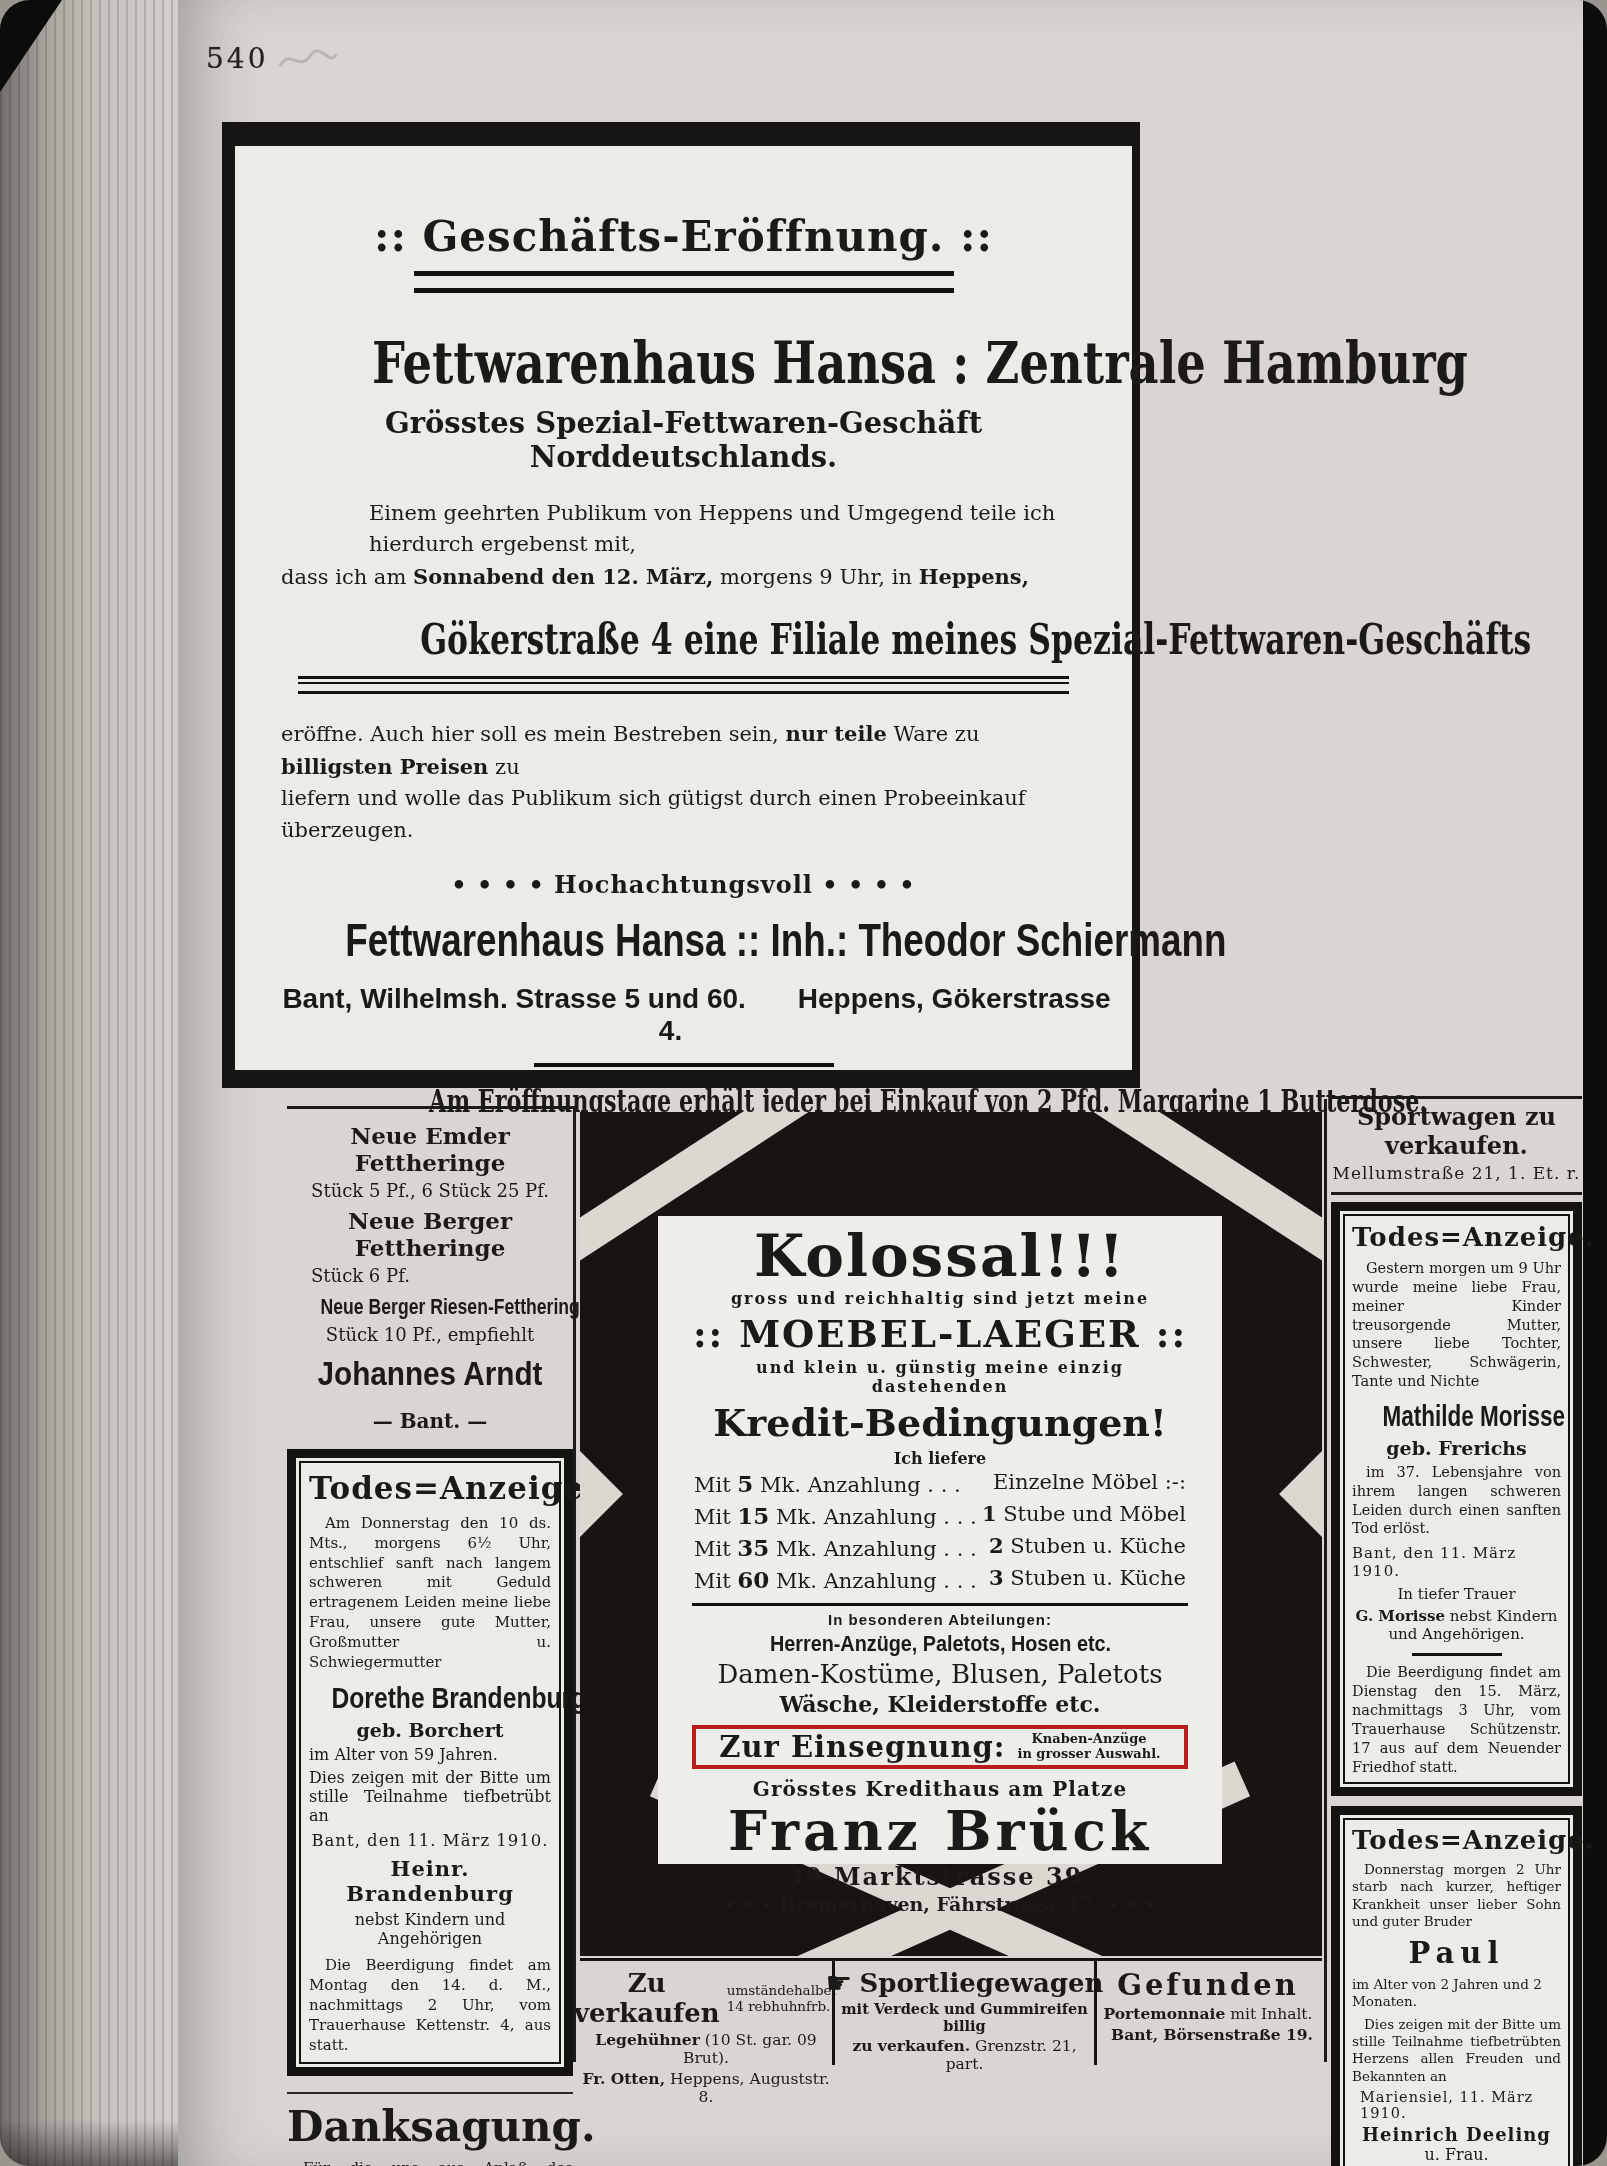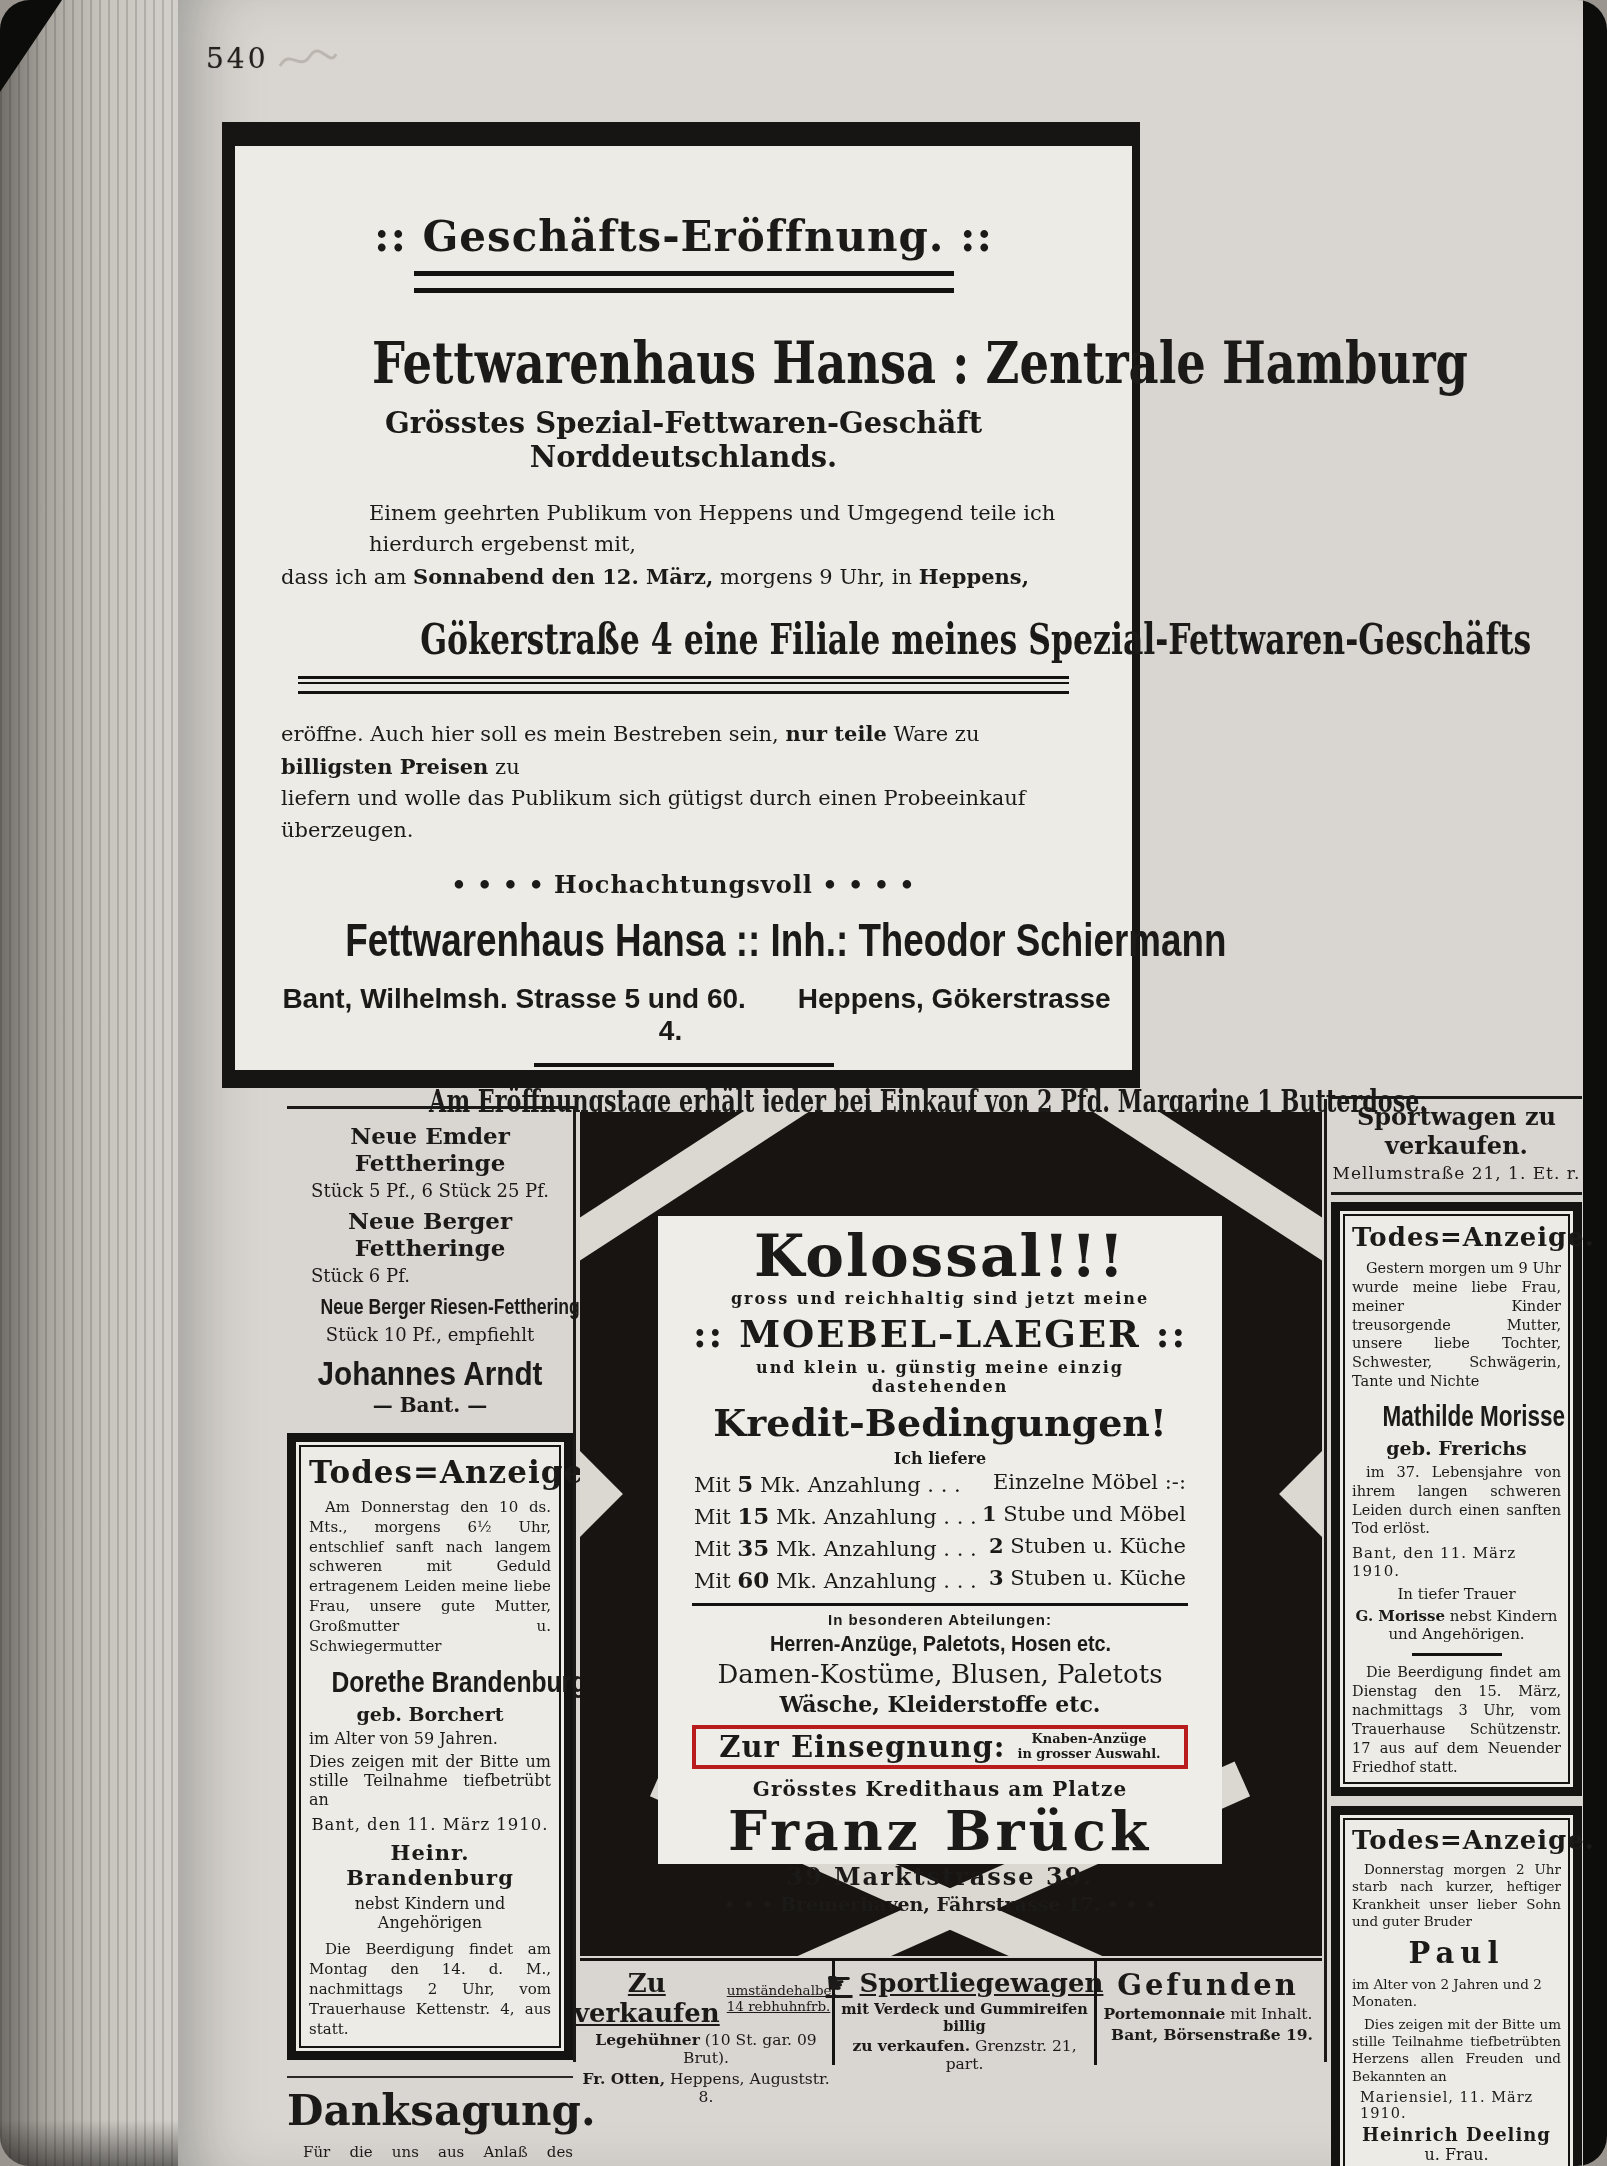--- a/index.html
+++ b/index.html
@@ -41,21 +41,21 @@
   
   .hline{position:absolute;background:#1b1a18;}
   .c{text-align:center;} .j{text-align:justify;} .b{font-weight:bold;}
   .obox{position:relative;border:9px solid #141312;background:#edebe6;padding:12px 13px;box-sizing:border-box;}
   .obox::before{content:"";position:absolute;inset:3px;border:2px solid #141312;pointer-events:none;}
   
   .col-left{position:absolute;left:287px;top:1116px;width:286px;}
   .h1f{font-size:23px;font-weight:bold;margin-top:6px;}
   .h2f{font-size:18px;margin-top:4px;}
   .arndt{font-size:33px;font-weight:bold;font-family:"Liberation Sans",sans-serif;margin-top:10px;}
-  .bant{font-size:20px;font-weight:bold;margin-top:0;}
+  .bant{font-size:20px;font-weight:bold;margin-top:16px;}
   .ob-title-l{font-size:31px;font-weight:bold;letter-spacing:1px;}
   .ob-par-l{font-size:15px;line-height:1.32;margin-top:8px;text-indent:16px;}
   .ob-name-l{font-size:29px;font-weight:bold;font-family:"Liberation Sans",sans-serif;margin-top:10px;}
   .ob-maiden{font-size:19px;font-weight:bold;margin-top:4px;}
   .ob-small{font-size:16px;margin-top:4px;}
   .ob-date{font-size:16.5px;margin-top:6px;letter-spacing:1px;}
   .ob-sig{font-size:21px;font-weight:bold;margin-top:6px;letter-spacing:1px;}
   .thanks{margin-top:16px;border-top:2px solid #2a2927;padding-top:8px;}
   .th-title{font-size:42px;font-weight:bold;}
   
@@ -81,21 +81,21 @@
   .ko-tag{font-size:20px;font-weight:bold;letter-spacing:1px;margin-top:8px;}
   .ko-brand{font-size:55px;font-weight:bold;letter-spacing:4px;line-height:1.0;margin-top:2px;}
   .ko-a1{font-size:24px;font-weight:bold;letter-spacing:2px;margin-top:4px;}
   .ko-a2{font-size:19px;font-weight:bold;margin-top:2px;}
   
   .bottom-row{position:absolute;left:580px;top:1958px;width:742px;height:104px;display:flex;
     border-top:3px solid #141312;background:#d9d6d1;}
   .bcell{box-sizing:border-box;padding-top:7px;text-align:center;}
   .bcell+.bcell{border-left:3px solid #141312;}
   .b1{width:252px;} .b2{width:262px;} .b3{width:225px;}
-  .bc-line1{display:flex;justify-content:center;align-items:center;gap:7px;text-decoration:underline;}
+  .bc-line1{display:flex;justify-content:center;align-items:center;gap:7px;}
   .bc-big{font-size:26px;font-weight:bold;}
   .bc-side{font-size:13.5px;text-align:left;line-height:1.2;}
   .bc-txt{font-size:15.5px;margin-top:2px;}
   .manicule{font-family:"DejaVu Sans",sans-serif;font-size:30px;line-height:1;}
   .gef-title{font-size:29px;font-weight:bold;letter-spacing:3px;}
   
   .col-right{position:absolute;left:1331px;top:1102px;width:251px;}
   .pram-title{font-size:24px;font-weight:bold;}
   .pram-addr{font-size:17px;margin-top:3px;letter-spacing:1px;}
   .pram-rule{height:3px;background:#1b1a18;margin:9px 0 7px;}

